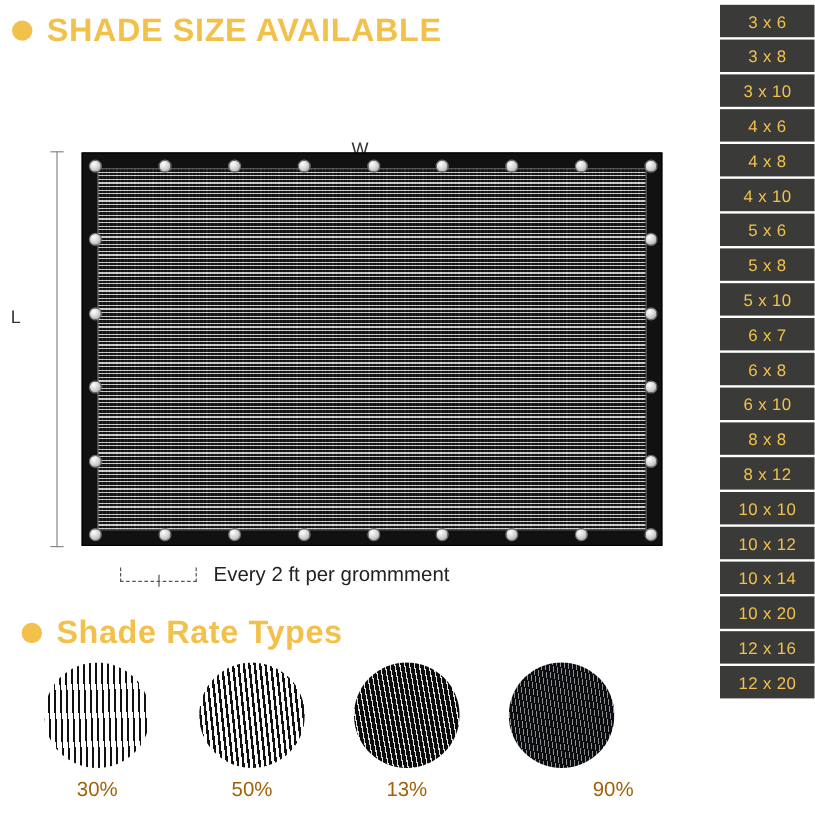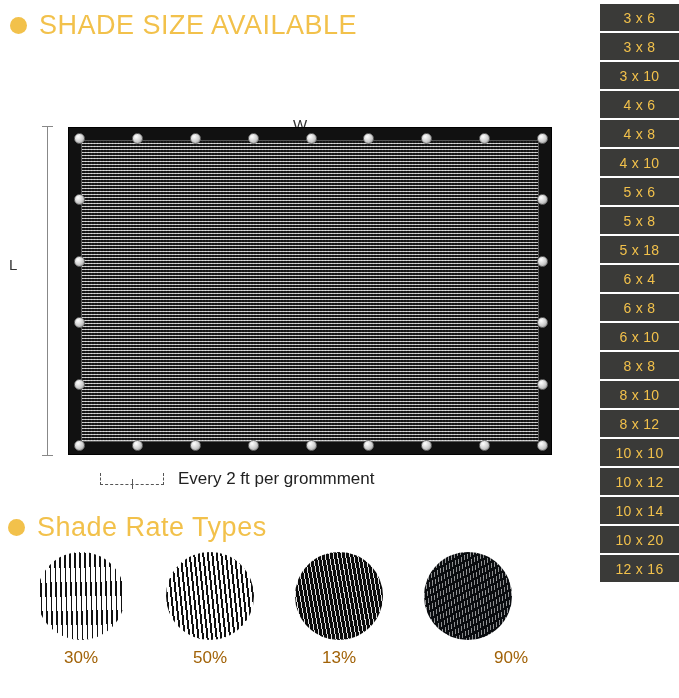--- a/index.html
+++ b/index.html
@@ -32,29 +32,29 @@
   }
   .bullet-dot {
     width: 17px;
     height: 17px;
     border-radius: 50%;
     background: #F2C14B;
     flex: 0 0 auto;
   }
   .heading-text {
     font-size: 27px;
-    font-weight: normal;
+    font-weight: bold;
     color: #F2C14B;
     letter-spacing: 0.5px;
     line-height: 1;
     white-space: nowrap;
   }
 
   #heading-shade-size { position: absolute; left: 10px; top: 12px; }
-  #heading-shade-rate { position: absolute; left: 8px; top: 514px; }
+  #heading-shade-rate { position: absolute; left: 18px; top: 514px; }
 
   
   #diagram {
     position: absolute;
     left: 0; top: 56px;
     width: 600px;
     height: 450px;
   }
 
   
@@ -334,27 +334,27 @@
 
   <div id="size-list">
       <div class="size-chip">3 x 6</div>
       <div class="size-chip">3 x 8</div>
       <div class="size-chip">3 x 10</div>
       <div class="size-chip">4 x 6</div>
       <div class="size-chip">4 x 8</div>
       <div class="size-chip">4 x 10</div>
       <div class="size-chip">5 x 6</div>
       <div class="size-chip">5 x 8</div>
-      <div class="size-chip">5 x 18</div>
-      <div class="size-chip">6 x 4</div>
+      <div class="size-chip">5 x 10</div>
+      <div class="size-chip">6 x 7</div>
       <div class="size-chip">6 x 8</div>
       <div class="size-chip">6 x 10</div>
       <div class="size-chip">8 x 8</div>
-      <div class="size-chip">8 x 10</div>
       <div class="size-chip">8 x 12</div>
       <div class="size-chip">10 x 10</div>
       <div class="size-chip">10 x 12</div>
       <div class="size-chip">10 x 14</div>
       <div class="size-chip">10 x 20</div>
       <div class="size-chip">12 x 16</div>
+      <div class="size-chip">12 x 20</div>
     </div>
 
 </div>
 
 </body></html>

